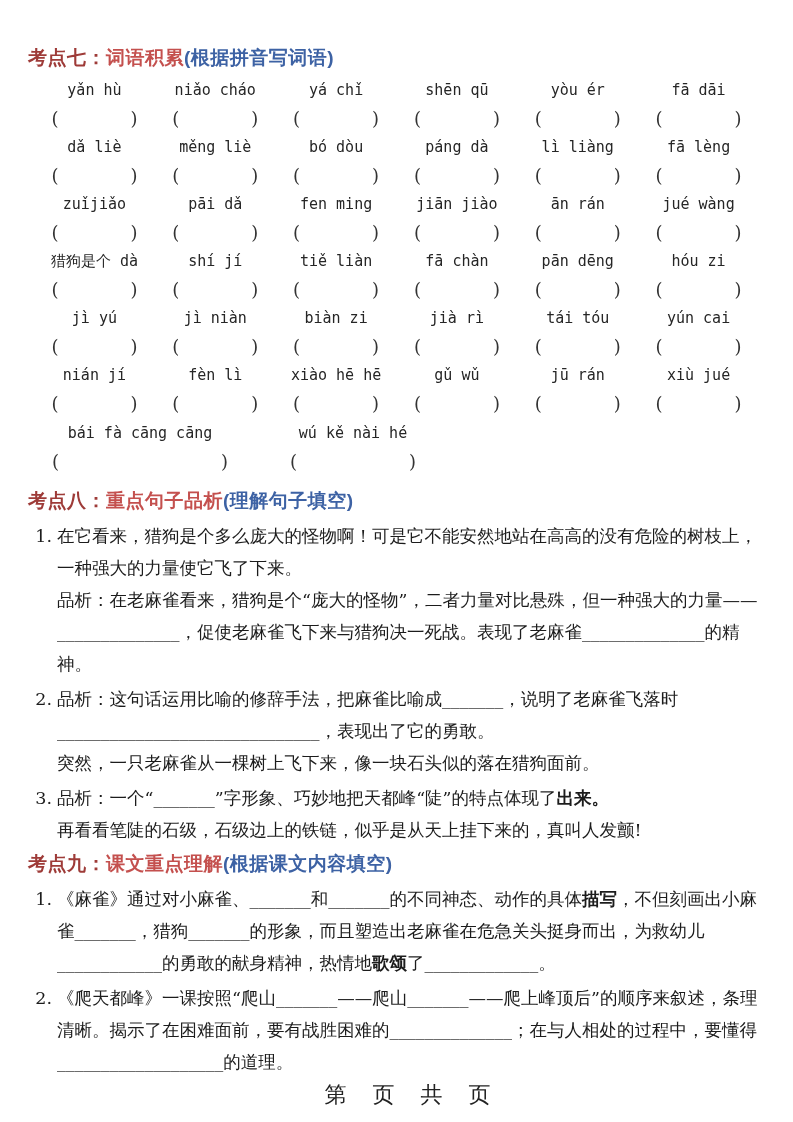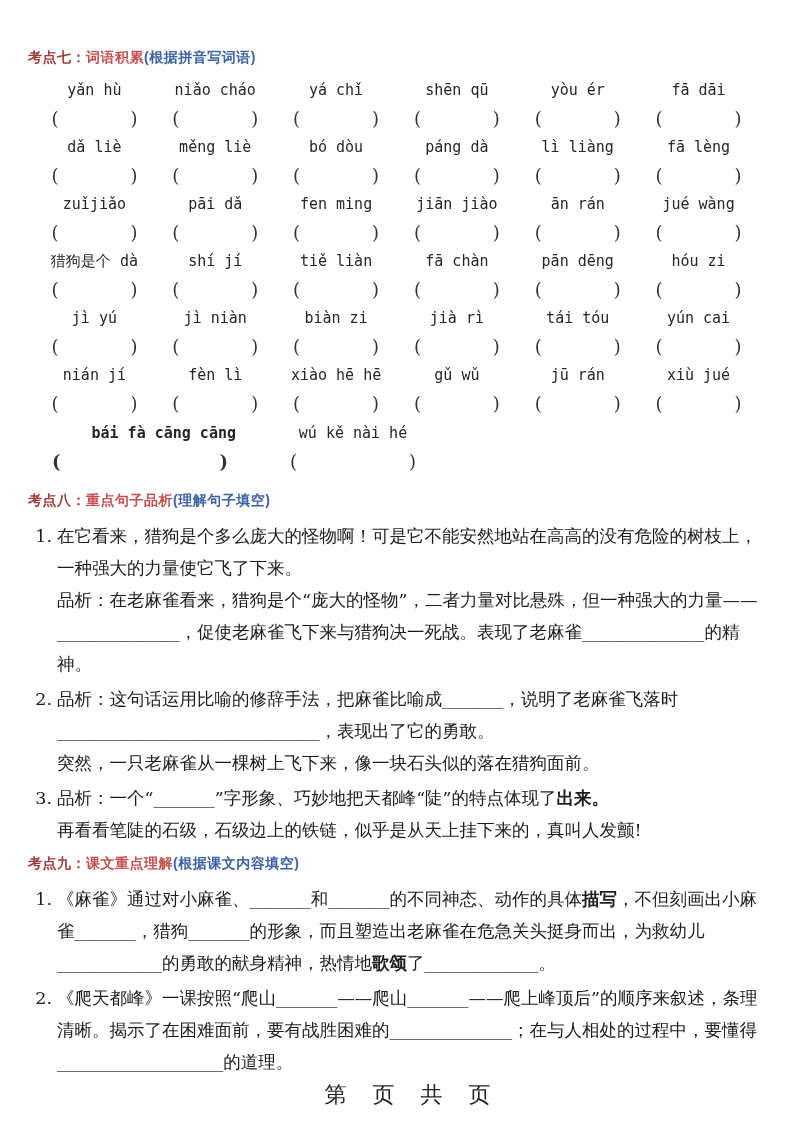--- a/index.html
+++ b/index.html
@@ -3,33 +3,33 @@
 <meta charset="utf-8">
 <style>
   html,body{margin:0;padding:0;}
   body{
     width:793px;height:1122px;background:#ffffff;overflow:hidden;
     font-family:"DejaVu Serif", serif;color:#1c1c1c;
   }
   .page{box-sizing:border-box;width:793px;height:1122px;padding:44px 28px 0 28px;position:relative;}
 
   
-  .heading{font-family:"Liberation Sans", sans-serif;font-weight:bold;font-size:14px;line-height:27px;margin:0 0 6px 0;letter-spacing:0.5px;}
+  .heading{font-family:"Liberation Sans", sans-serif;font-weight:bold;font-size:19px;line-height:27px;margin:0 0 6px 0;letter-spacing:0.5px;}
   .h-prefix{color:#9e3b38;}
   .h-title{color:#c4504e;}
   .h-paren{color:#3d62a4;}
 
   
   .pgrid{margin:2px 6px 10px 6px;}
-  .prow{display:flex;}
+  .prow{display:flex;justify-content:center;}
   .pcell{flex:1;text-align:center;}
   .py{font-family:"DejaVu Sans Mono", monospace;font-size:15px;line-height:27px;height:27px;white-space:nowrap;color:#262626;}
   .paren{display:flex;justify-content:space-between;width:86px;margin:0 auto;font-size:18px;line-height:30px;height:30px;color:#333;}
   .wrow{display:flex;margin-top:1px;}
-  .wcell1{width:192px;margin-left:10px;text-align:right;font-weight:bold;}
+  .wcell1{width:192px;margin-left:10px;text-align:center;}
   .wcell2{width:138px;margin-left:48px;text-align:center;}
   .wcell1 .paren{width:176px;}
   .wcell2 .paren{width:126px;}
 
   
   .sec{margin-bottom:4px;}
   .item{display:flex;font-size:17.5px;line-height:32px;margin-bottom:3px;}
   .inum{width:24px;flex-shrink:0;text-align:right;padding-right:5px;}
   .icontent{flex:1;}
   .icontent p{margin:0;}

